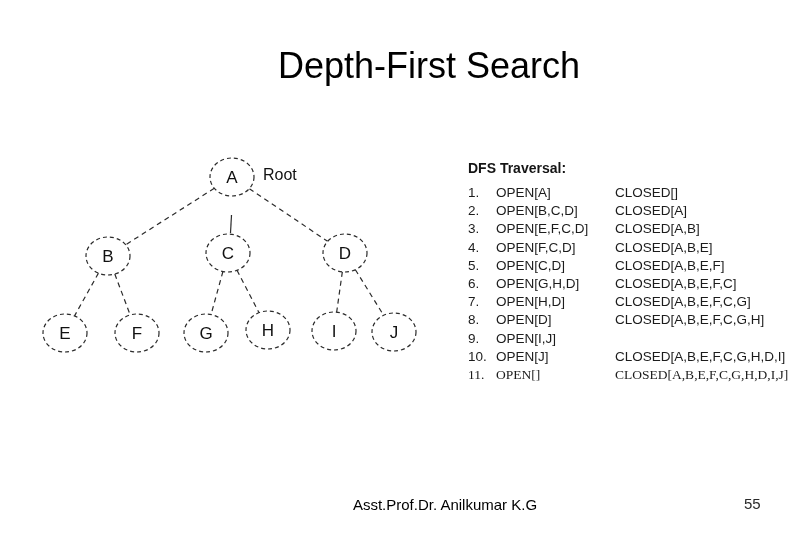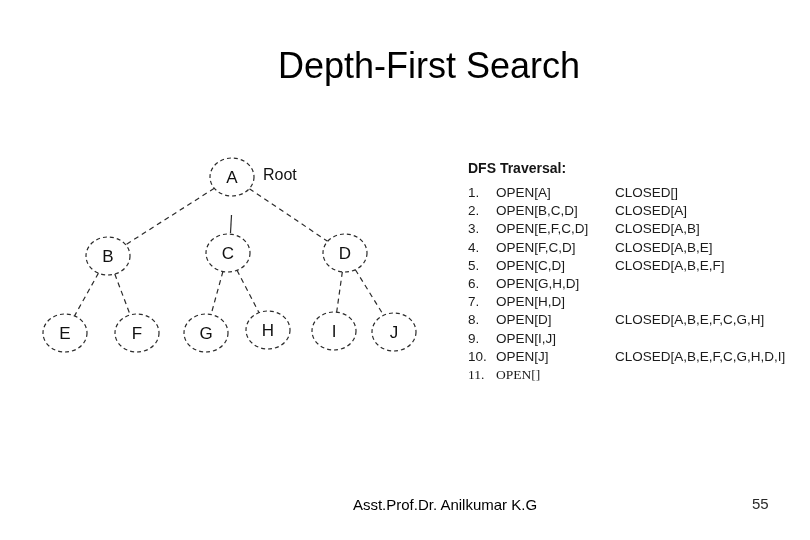--- a/index.html
+++ b/index.html
@@ -16,21 +16,21 @@
   .traversal{position:absolute;left:428px;top:160px;width:370px;margin-left:40px;}
   .trav-heading{font-weight:bold;font-size:14px;color:#141414;}
   #trav-rows{position:absolute;left:0;top:25px;width:370px;height:210px;}
   .trav-row{position:absolute;left:0;width:100%;height:18px;font-size:13.5px;
             color:#1c1c1c;white-space:nowrap;}
   .tr-num{position:absolute;left:0;}
   .tr-open{position:absolute;left:28px;text-align:center;}
   .tr-closed{position:absolute;left:147px;}
   .footer-author{position:absolute;top:496px;left:16px;width:100%;text-align:center;
                  font-size:15px;color:#000000;}
-  .page-num{position:absolute;top:495px;left:744px;font-size:15px;color:#2a2a2a;margin-left:8px;}
+  .page-num{position:absolute;top:495px;left:744px;font-size:15px;color:#2a2a2a;}
 </style>
 </head>
 <body>
 
 <div class="slide">
 
   <div class="title">Depth-First Search</div>
 
   <svg id="tree-svg" viewBox="0 0 810 540" xmlns="http://www.w3.org/2000/svg">
     <text class="root-label" x="263" y="180">Root</text>
@@ -89,42 +89,45 @@
           <span class="tr-closed">CLOSED[A,B,E]</span>
         </div>
         <div class="trav-row" style="top: 72.8px;">
           <span class="tr-num">5.</span>
           <span class="tr-open">OPEN[C,D]</span>
           <span class="tr-closed">CLOSED[A,B,E,F]</span>
         </div>
         <div class="trav-row" style="top: 91px;">
           <span class="tr-num">6.</span>
           <span class="tr-open">OPEN[G,H,D]</span>
+          <span class="tr-closed">CLOSED[A,B,E,F,C]</span>
         </div>
         <div class="trav-row" style="top: 109.2px;">
           <span class="tr-num">7.</span>
           <span class="tr-open">OPEN[H,D]</span>
+          <span class="tr-closed">CLOSED[A,B,E,F,C,G]</span>
         </div>
         <div class="trav-row" style="top: 127.4px;">
           <span class="tr-num">8.</span>
           <span class="tr-open">OPEN[D]</span>
           <span class="tr-closed">CLOSED[A,B,E,F,C,G,H]</span>
         </div>
         <div class="trav-row" style="top: 145.6px;">
           <span class="tr-num">9.</span>
           <span class="tr-open">OPEN[I,J]</span>
         </div>
         <div class="trav-row" style="top: 163.8px;">
           <span class="tr-num">10.</span>
           <span class="tr-open">OPEN[J]</span>
           <span class="tr-closed">CLOSED[A,B,E,F,C,G,H,D,I]</span>
         </div>
         <div class="trav-row" style="top: 182px; font-family: Liberation Serif, serif;">
           <span class="tr-num">11.</span>
           <span class="tr-open">OPEN[]</span>
+          <span class="tr-closed">CLOSED[A,B,E,F,C,G,H,D,I,J]</span>
         </div>
       </div>
   </div>
 
   <div class="footer-author">Asst.Prof.Dr. Anilkumar K.G</div>
   <div class="page-num">55</div>
 
 </div>
 
 </body></html>

